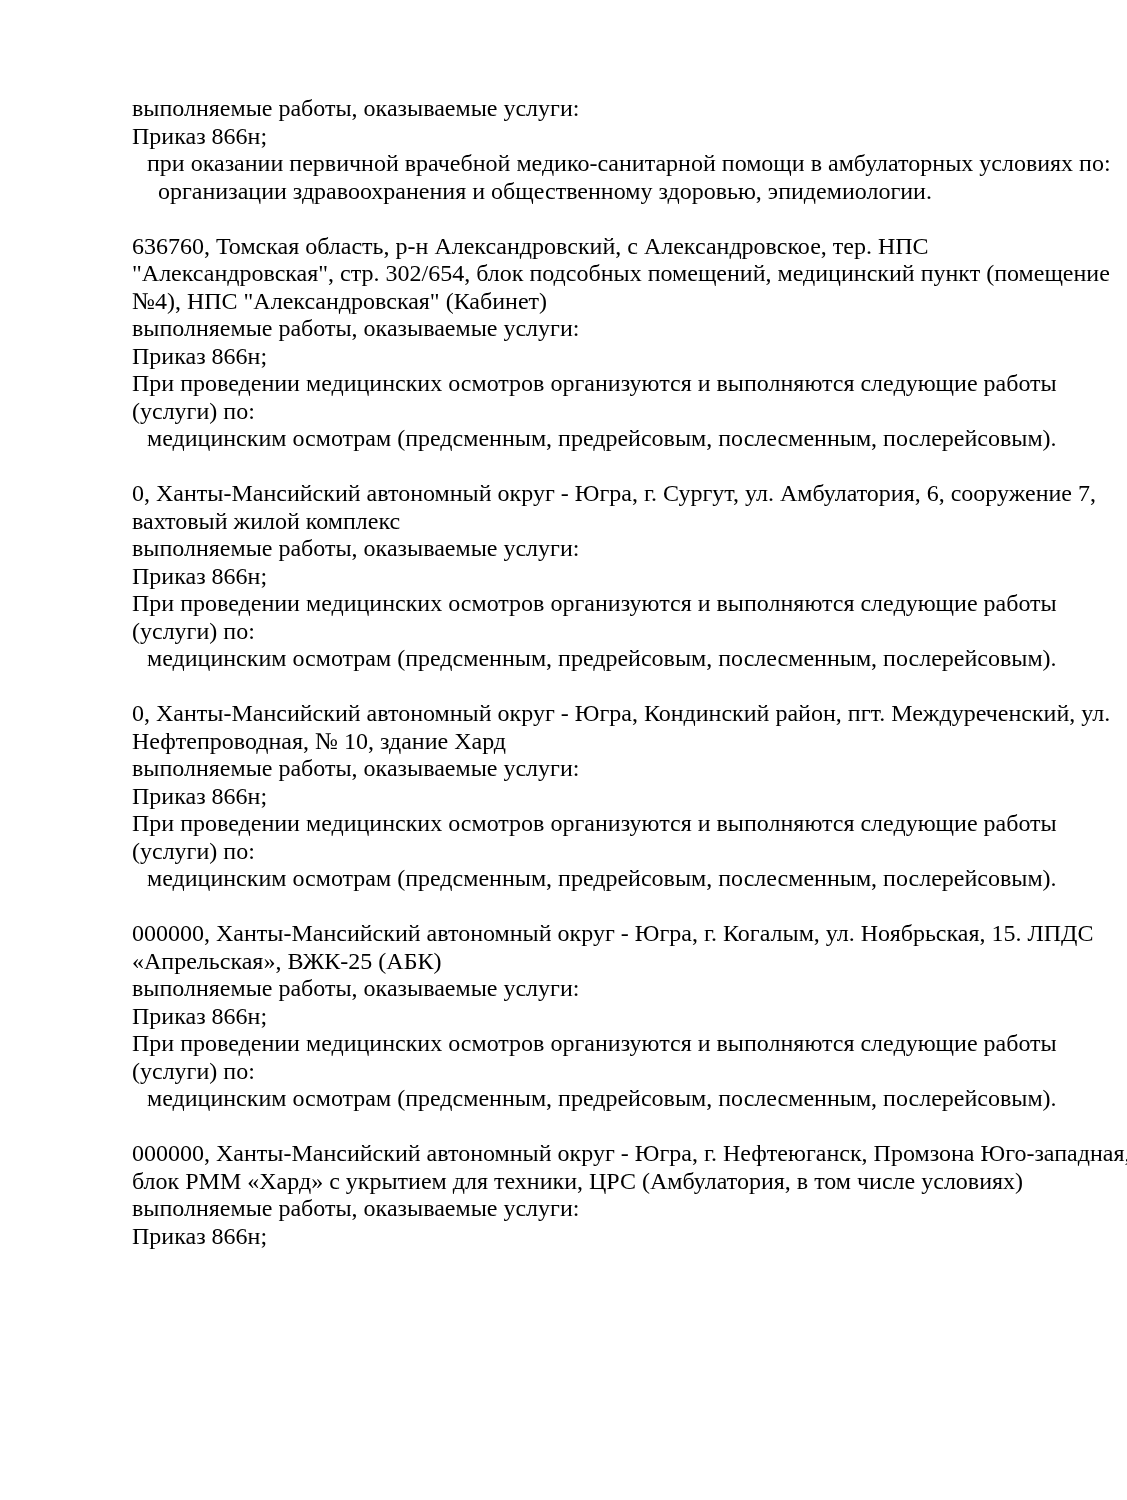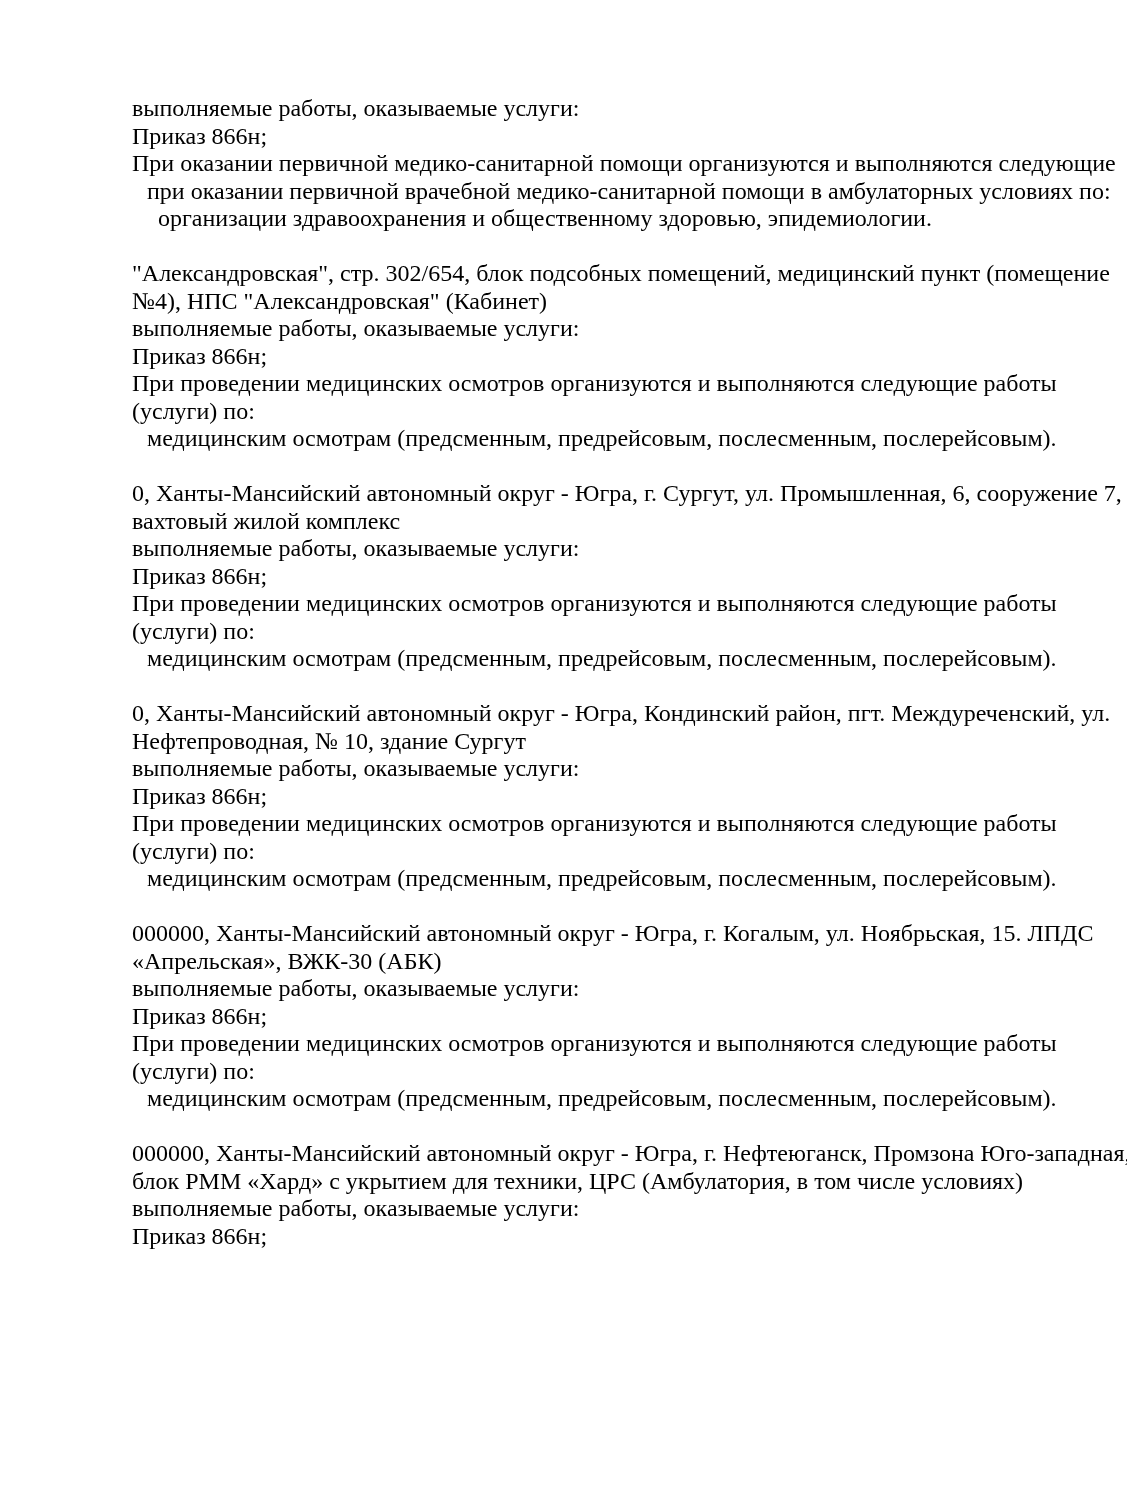--- a/index.html
+++ b/index.html
@@ -40,58 +40,58 @@
   }
 </style>
 </head>
 <body>
 
 <div class="page">
   <div class="content">
       <section class="text-block">
         <div class="line indent-0">выполняемые работы, оказываемые услуги:</div>
         <div class="line indent-0">Приказ 866н;</div>
-        <div class="line indent-0">При оказании первичной медико-санитарной помощи организуются и выполняются следующие</div>
         <div class="line indent-1">при оказании первичной врачебной медико-санитарной помощи в амбулаторных условиях по:</div>
         <div class="line indent-2">организации здравоохранения и общественному здоровью, эпидемиологии.</div>
       </section>
       <div class="block-gap"></div>
       <section class="text-block">
+        <div class="line indent-0">636760, Томская область, р-н Александровский, с Александровское, тер. НПС</div>
         <div class="line indent-0">"Александровская", стр. 302/654, блок подсобных помещений, медицинский пункт (помещение</div>
         <div class="line indent-0">№4), НПС "Александровская" (Кабинет)</div>
         <div class="line indent-0">выполняемые работы, оказываемые услуги:</div>
         <div class="line indent-0">Приказ 866н;</div>
         <div class="line indent-0">При проведении медицинских осмотров организуются и выполняются следующие работы</div>
         <div class="line indent-0">(услуги) по:</div>
         <div class="line indent-1">медицинским осмотрам (предсменным, предрейсовым, послесменным, послерейсовым).</div>
       </section>
       <div class="block-gap"></div>
       <section class="text-block">
-        <div class="line indent-0">0, Ханты-Мансийский автономный округ - Югра, г. Сургут, ул. Промышленная, 6, сооружение 7,</div>
+        <div class="line indent-0">0, Ханты-Мансийский автономный округ - Югра, г. Сургут, ул. Амбулатория, 6, сооружение 7,</div>
         <div class="line indent-0">вахтовый жилой комплекс</div>
         <div class="line indent-0">выполняемые работы, оказываемые услуги:</div>
         <div class="line indent-0">Приказ 866н;</div>
         <div class="line indent-0">При проведении медицинских осмотров организуются и выполняются следующие работы</div>
         <div class="line indent-0">(услуги) по:</div>
         <div class="line indent-1">медицинским осмотрам (предсменным, предрейсовым, послесменным, послерейсовым).</div>
       </section>
       <div class="block-gap"></div>
       <section class="text-block">
         <div class="line indent-0">0, Ханты-Мансийский автономный округ - Югра, Кондинский район, пгт. Междуреченский, ул.</div>
-        <div class="line indent-0">Нефтепроводная, № 10, здание Сургут</div>
+        <div class="line indent-0">Нефтепроводная, № 10, здание Хард</div>
         <div class="line indent-0">выполняемые работы, оказываемые услуги:</div>
         <div class="line indent-0">Приказ 866н;</div>
         <div class="line indent-0">При проведении медицинских осмотров организуются и выполняются следующие работы</div>
         <div class="line indent-0">(услуги) по:</div>
         <div class="line indent-1">медицинским осмотрам (предсменным, предрейсовым, послесменным, послерейсовым).</div>
       </section>
       <div class="block-gap"></div>
       <section class="text-block">
         <div class="line indent-0">000000, Ханты-Мансийский автономный округ - Югра, г. Когалым, ул. Ноябрьская, 15. ЛПДС</div>
-        <div class="line indent-0">«Апрельская», ВЖК-30 (АБК)</div>
+        <div class="line indent-0">«Апрельская», ВЖК-25 (АБК)</div>
         <div class="line indent-0">выполняемые работы, оказываемые услуги:</div>
         <div class="line indent-0">Приказ 866н;</div>
         <div class="line indent-0">При проведении медицинских осмотров организуются и выполняются следующие работы</div>
         <div class="line indent-0">(услуги) по:</div>
         <div class="line indent-1">медицинским осмотрам (предсменным, предрейсовым, послесменным, послерейсовым).</div>
       </section>
       <div class="block-gap"></div>
       <section class="text-block">
         <div class="line indent-0">000000, Ханты-Мансийский автономный округ - Югра, г. Нефтеюганск, Промзона Юго-западная,</div>
         <div class="line indent-0">блок РММ «Хард» с укрытием для техники, ЦРС (Амбулатория, в том числе условиях)</div>

